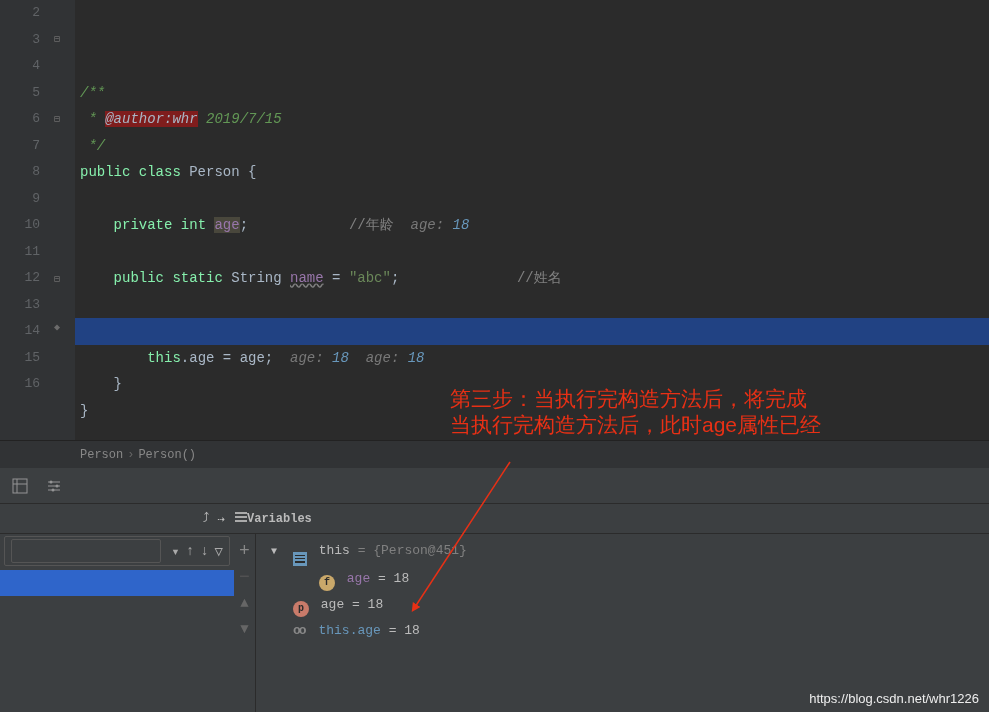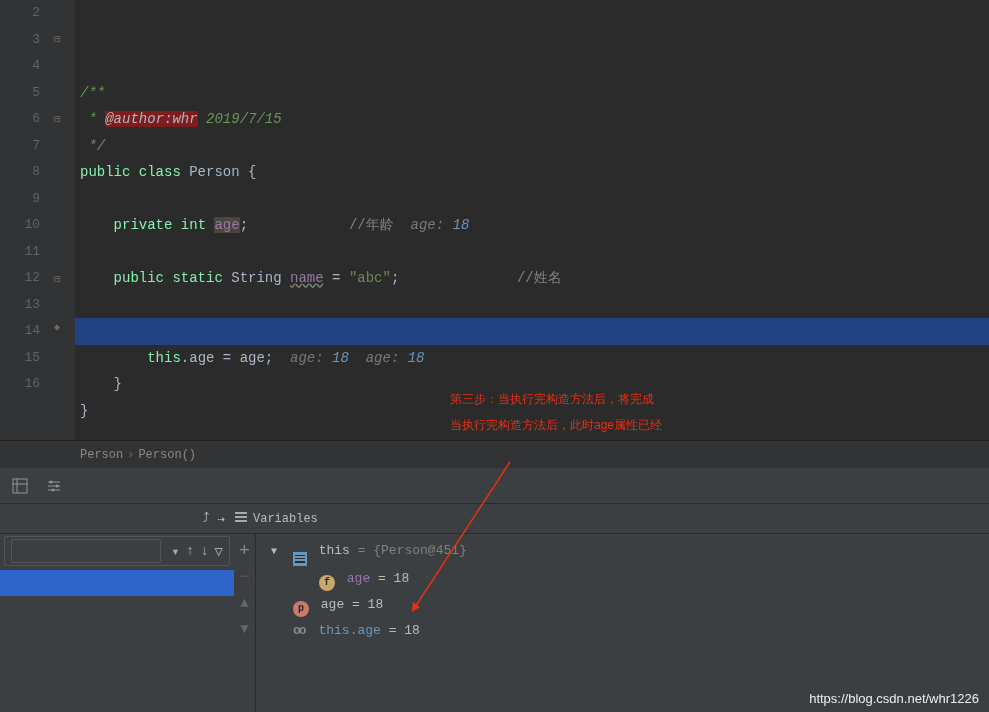--- a/index.html
+++ b/index.html
@@ -108,21 +108,21 @@
   .vars-header .left-tools {
     width: 235px;
     display: flex;
     justify-content: flex-end;
     padding-right: 10px;
     gap: 8px;
   }
   .vars-header .label {
     display: flex;
     align-items: flex-start;
-    gap: 6px;
+    font-weight: bold;
   }
   .hamburger {
     display: flex;
     flex-direction: column;
     gap: 2px;
   }
   .hamburger span { width: 12px; height: 2px; background: #aaa; }
 
   .debug-body {
     flex: 1;
@@ -204,21 +204,21 @@
     margin:0 4px;
     flex-direction:column;
     justify-content:space-around;
     padding:2px;
   }
   .obj-icon span{height:1.5px;background:#2b2b2b;}
 
   .annotation {
     position: absolute;
     color: #e83015;
-    font-size: 12px;
+    font-size: 21px;
     line-height: 26px;
     left: 450px;
     top: 386px;
     font-family: "Microsoft YaHei", sans-serif;
     z-index: 10;
   }
   .arrow-svg {
     position: absolute;
     left: 400px;
     top: 442px;

